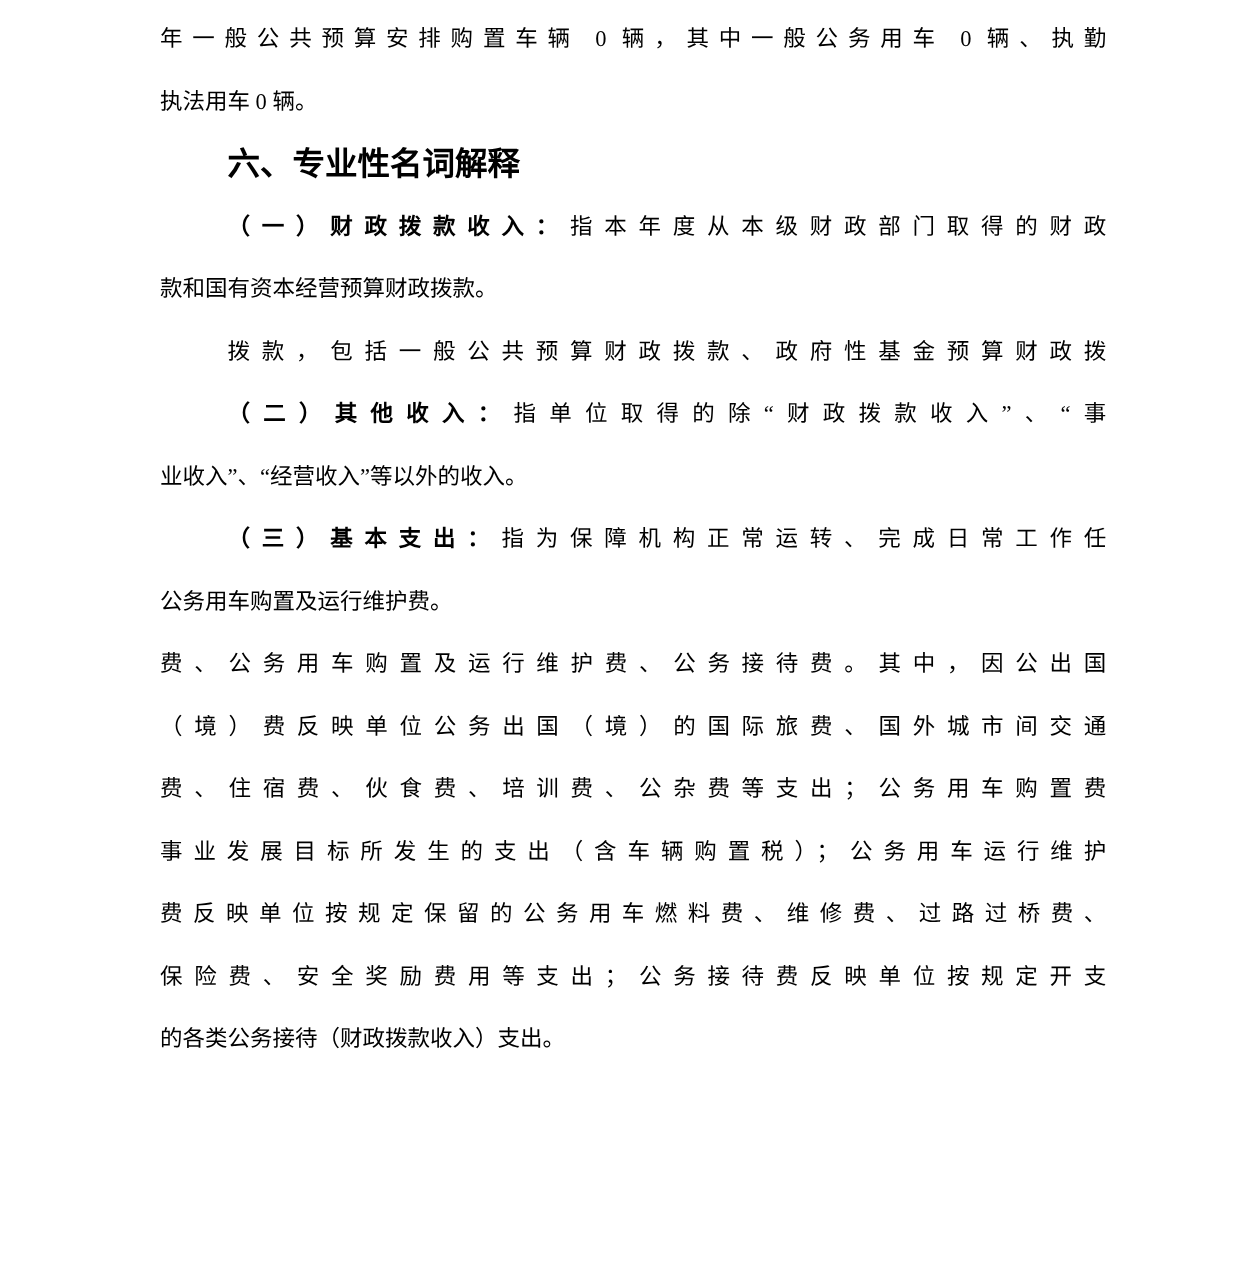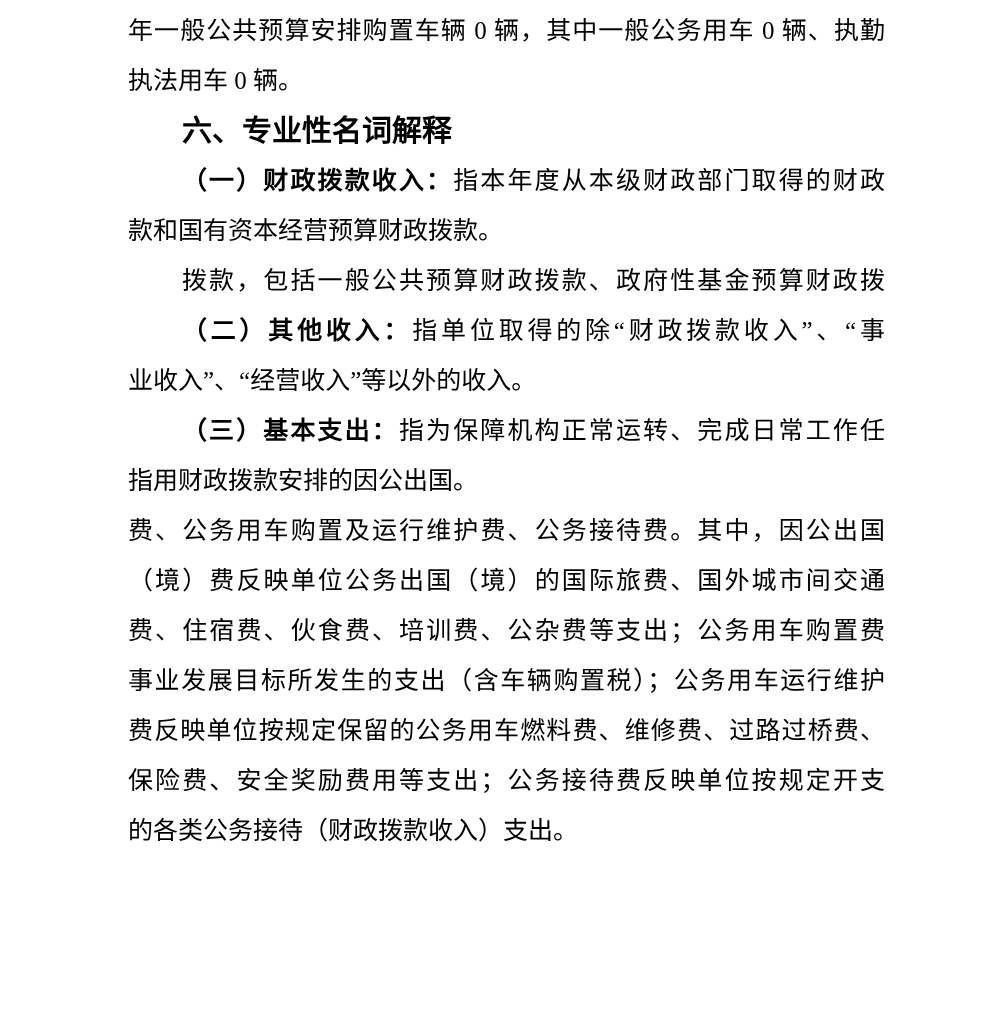--- a/index.html
+++ b/index.html
@@ -16,56 +16,56 @@
     box-sizing: border-box;
     width: 1000px;
     height: 1009px;
     background: #ffffff;
     padding: 6px 115px 0 128px;
   }
   .line {
     height: 50px;
     line-height: 50px;
     font-family: "Liberation Serif", "DejaVu Serif", serif;
-    font-size: 25px;
+    font-size: 18px;
     color: #000000;
     white-space: pre-wrap;
   }
   .line.justify {
     text-align: justify;
     text-align-last: justify;
     text-justify: inter-character;
   }
   .line.indent {
     text-indent: 54px;
   }
   .line.heading {
     font-family: "Liberation Sans", "DejaVu Sans", sans-serif;
     font-weight: bold;
-    font-size: 30px;
+    font-size: 26px;
   }
   .lead {
     font-weight: bold;
   }
 </style>
 </head>
 <body>
 
 <div class="doc-page">
   <div id="doc-body">
       <div class="line justify"><span>年一般公共预算安排购置车辆 0 辆，其中一般公务用车 0 辆、执勤</span></div>
       <div class="line"><span>执法用车 0 辆。</span></div>
       <div class="line indent heading"><span>六、专业性名词解释</span></div>
       <div class="line justify indent"><span class="lead">（一）财政拨款收入：</span><span>指本年度从本级财政部门取得的财政</span></div>
       <div class="line"><span>款和国有资本经营预算财政拨款。</span></div>
       <div class="line justify indent"><span>拨款，包括一般公共预算财政拨款、政府性基金预算财政拨</span></div>
       <div class="line justify indent"><span class="lead">（二）其他收入：</span><span>指单位取得的除“财政拨款收入”、“事</span></div>
       <div class="line"><span>业收入”、“经营收入”等以外的收入。</span></div>
       <div class="line justify indent"><span class="lead">（三）基本支出：</span><span>指为保障机构正常运转、完成日常工作任</span></div>
-      <div class="line"><span>指用财政拨款安排的因公出国。</span></div>
+      <div class="line"><span>公务用车购置及运行维护费。</span></div>
       <div class="line justify"><span>费、公务用车购置及运行维护费、公务接待费。其中，因公出国</span></div>
       <div class="line justify"><span>（境）费反映单位公务出国（境）的国际旅费、国外城市间交通</span></div>
       <div class="line justify"><span>费、住宿费、伙食费、培训费、公杂费等支出；公务用车购置费</span></div>
       <div class="line justify"><span>事业发展目标所发生的支出（含车辆购置税）；公务用车运行维护</span></div>
       <div class="line justify"><span>费反映单位按规定保留的公务用车燃料费、维修费、过路过桥费、</span></div>
       <div class="line justify"><span>保险费、安全奖励费用等支出；公务接待费反映单位按规定开支</span></div>
       <div class="line"><span>的各类公务接待（财政拨款收入）支出。</span></div>
     </div>
 </div>
 

